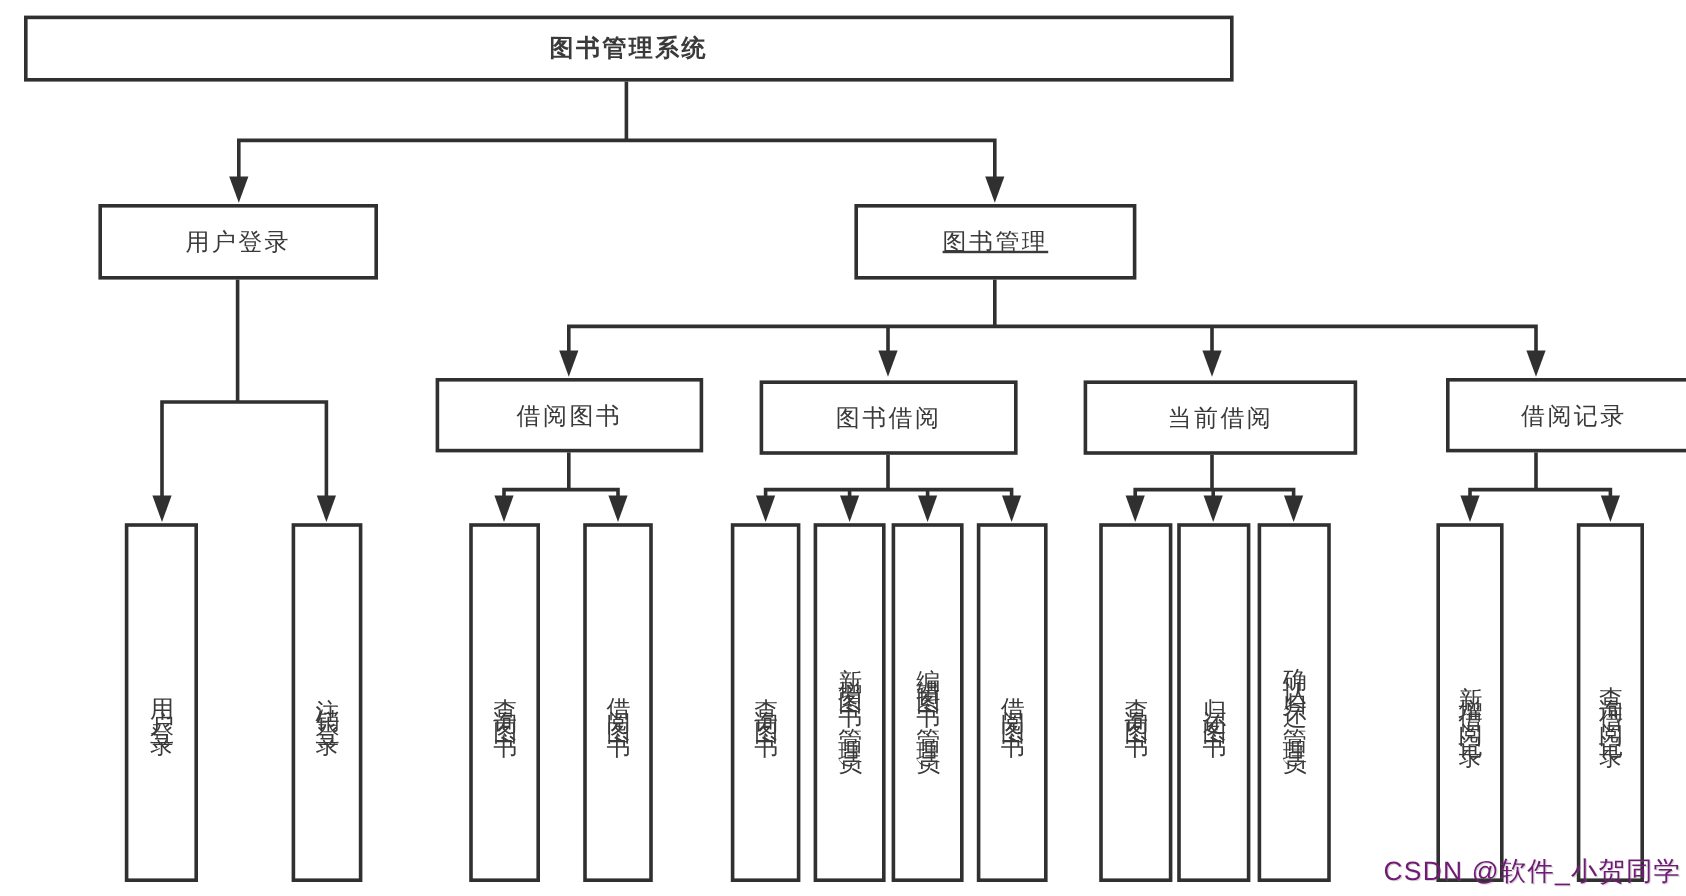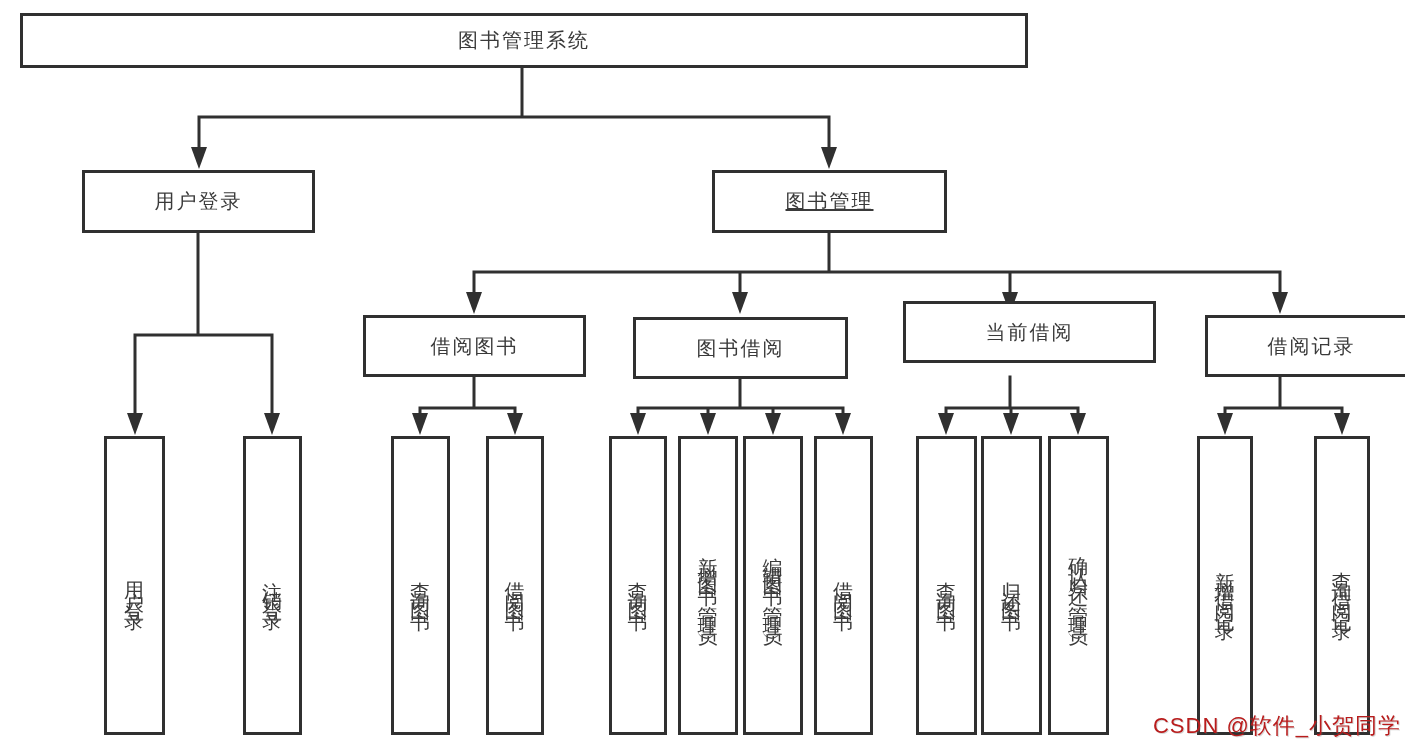--- a/index.html
+++ b/index.html
@@ -26,21 +26,21 @@
     text-orientation:mixed;
     font-size:20px;
     letter-spacing:10px;
     line-height:1;
     color:#3a3a3a;
   }
   .watermark{
     position:absolute;
     right:4px;bottom:6px;
     font-size:22px;
-    color:#b91c1c;
+    color:#701a75;
     letter-spacing:1px;
     text-shadow:1px 1px 0 rgba(120,120,120,0.30);
     z-index:5;
     white-space:nowrap;
   }
 </style>
 </head>
 <body>
 
 <div class="canvas">
@@ -71,38 +71,38 @@
       <polygon points="765,413 781,413 773,435"></polygon>
       <polygon points="835,413 851,413 843,435"></polygon>
       <polygon points="938,413 954,413 946,435"></polygon>
       <polygon points="1003,413 1019,413 1011,435"></polygon>
       <polygon points="1070,413 1086,413 1078,435"></polygon>
       <polygon points="1217,413 1233,413 1225,435"></polygon>
       <polygon points="1334,413 1350,413 1342,435"></polygon>
     </g>
   </svg>
 
-  <div class="node h-node" style="left:20px;top:13px;width:1008px;height:55px;">
+  <div class="node h-node" style="left:20px;top:13px;width:1008px;height:55px;font-weight:bold;">
     <span>图书管理系统</span>
   </div>
 
   <div class="node h-node" style="left:82px;top:170px;width:233px;height:63px;">
     <span>用户登录</span>
   </div>
   <div class="node h-node" style="left:712px;top:170px;width:235px;height:63px;text-decoration:underline;">
     <span>图书管理</span>
   </div>
 
   <div class="node h-node" style="left:363px;top:315px;width:223px;height:62px;">
     <span>借阅图书</span>
   </div>
   <div class="node h-node" style="left:633px;top:317px;width:215px;height:62px;">
     <span>图书借阅</span>
   </div>
-  <div class="node h-node" style="left:903px;top:301px;width:253px;height:62px;">
+  <div class="node h-node" style="left:903px;top:317px;width:228px;height:62px;">
     <span>当前借阅</span>
   </div>
   <div class="node h-node" style="left:1173px;top:315px;width:213px;height:62px;margin-left:32px;">
     <span>借阅记录</span>
   </div>
 
   <div class="node v-node" style="left:104px;top:436px;width:61px;height:299px;">
     <span class="vtext">用户登录</span>
   </div>
   <div class="node v-node" style="left:243px;top:436px;width:59px;height:299px;">

